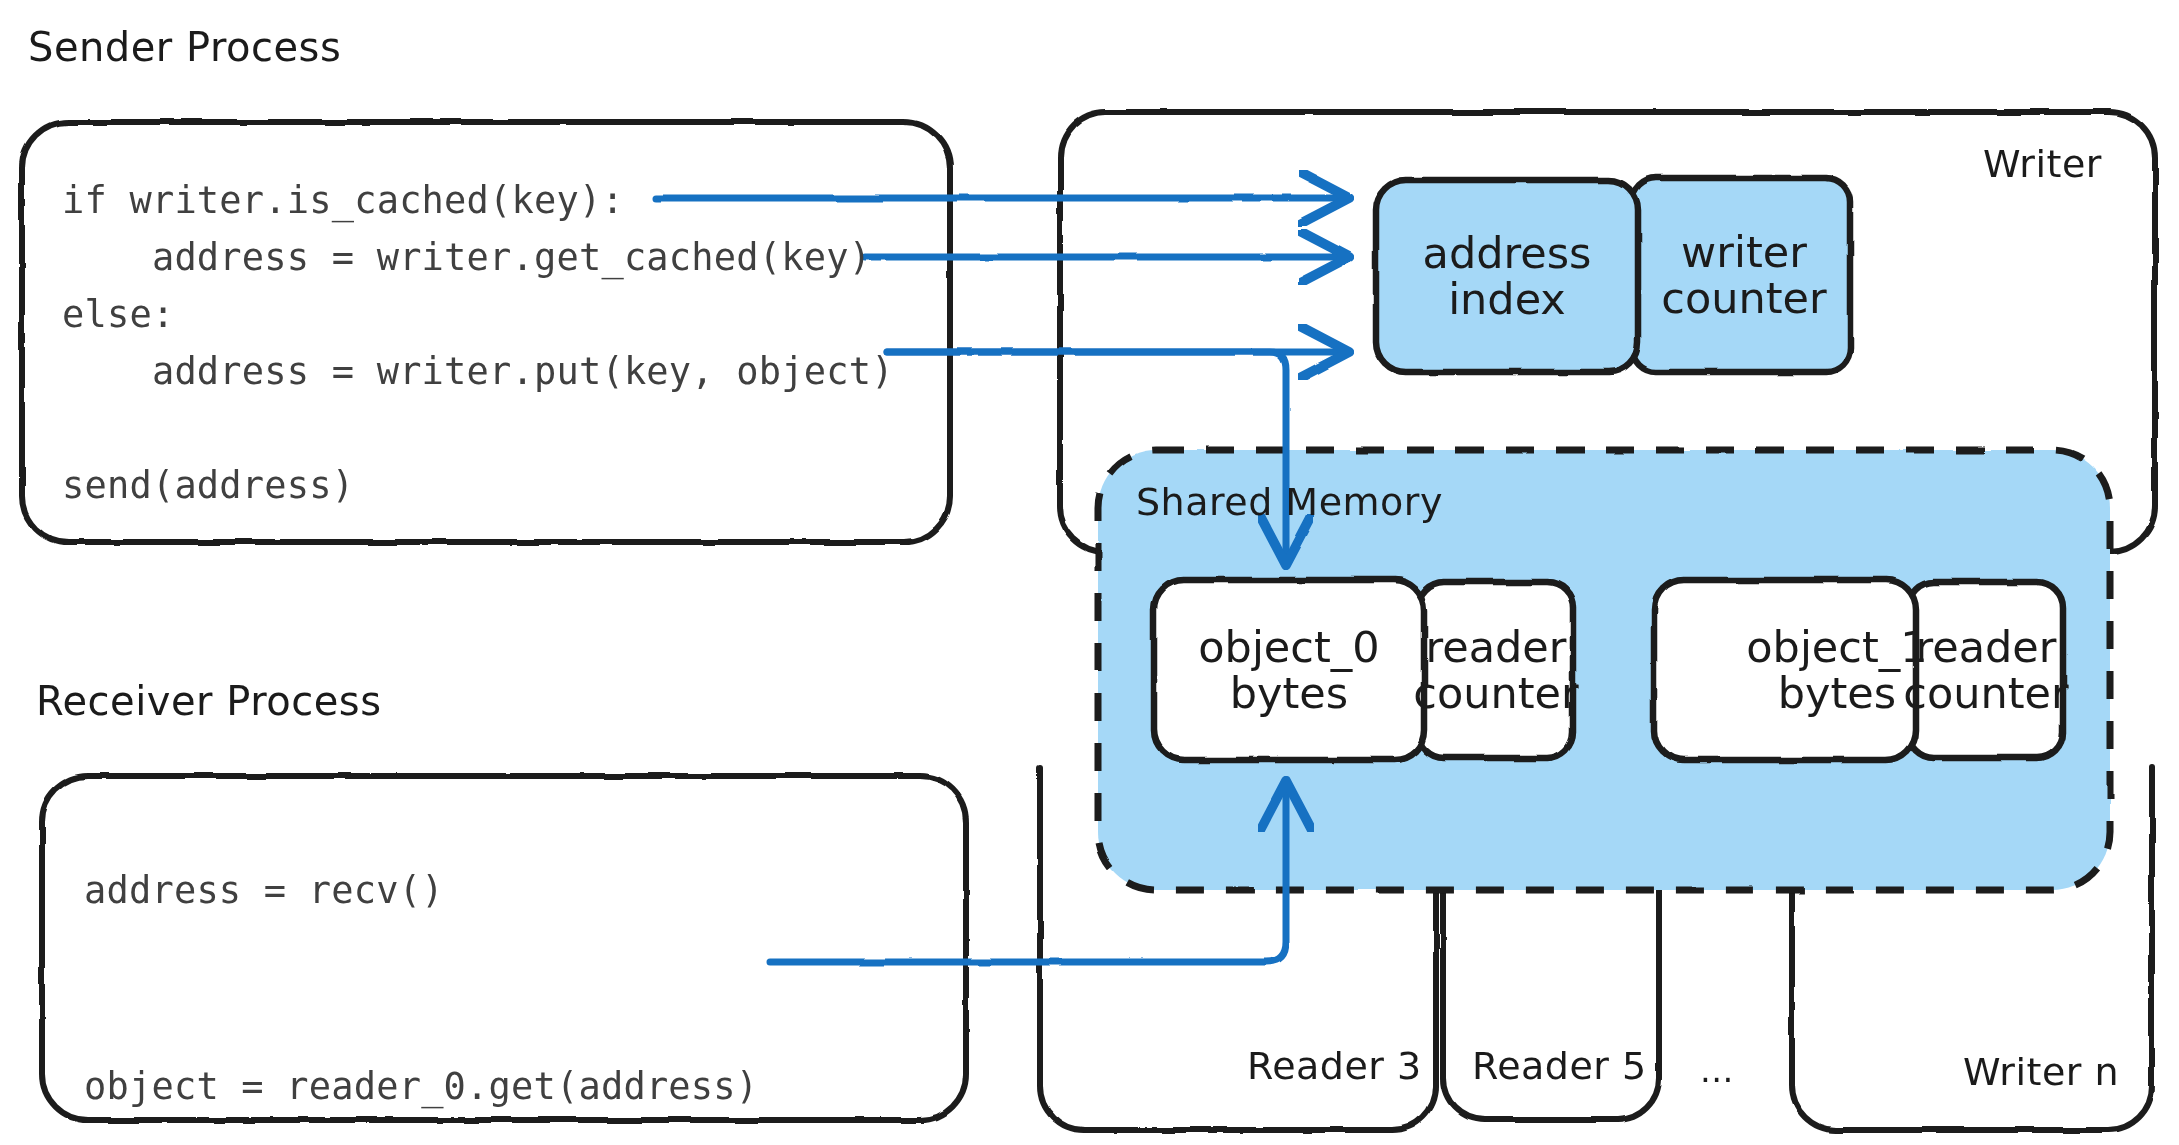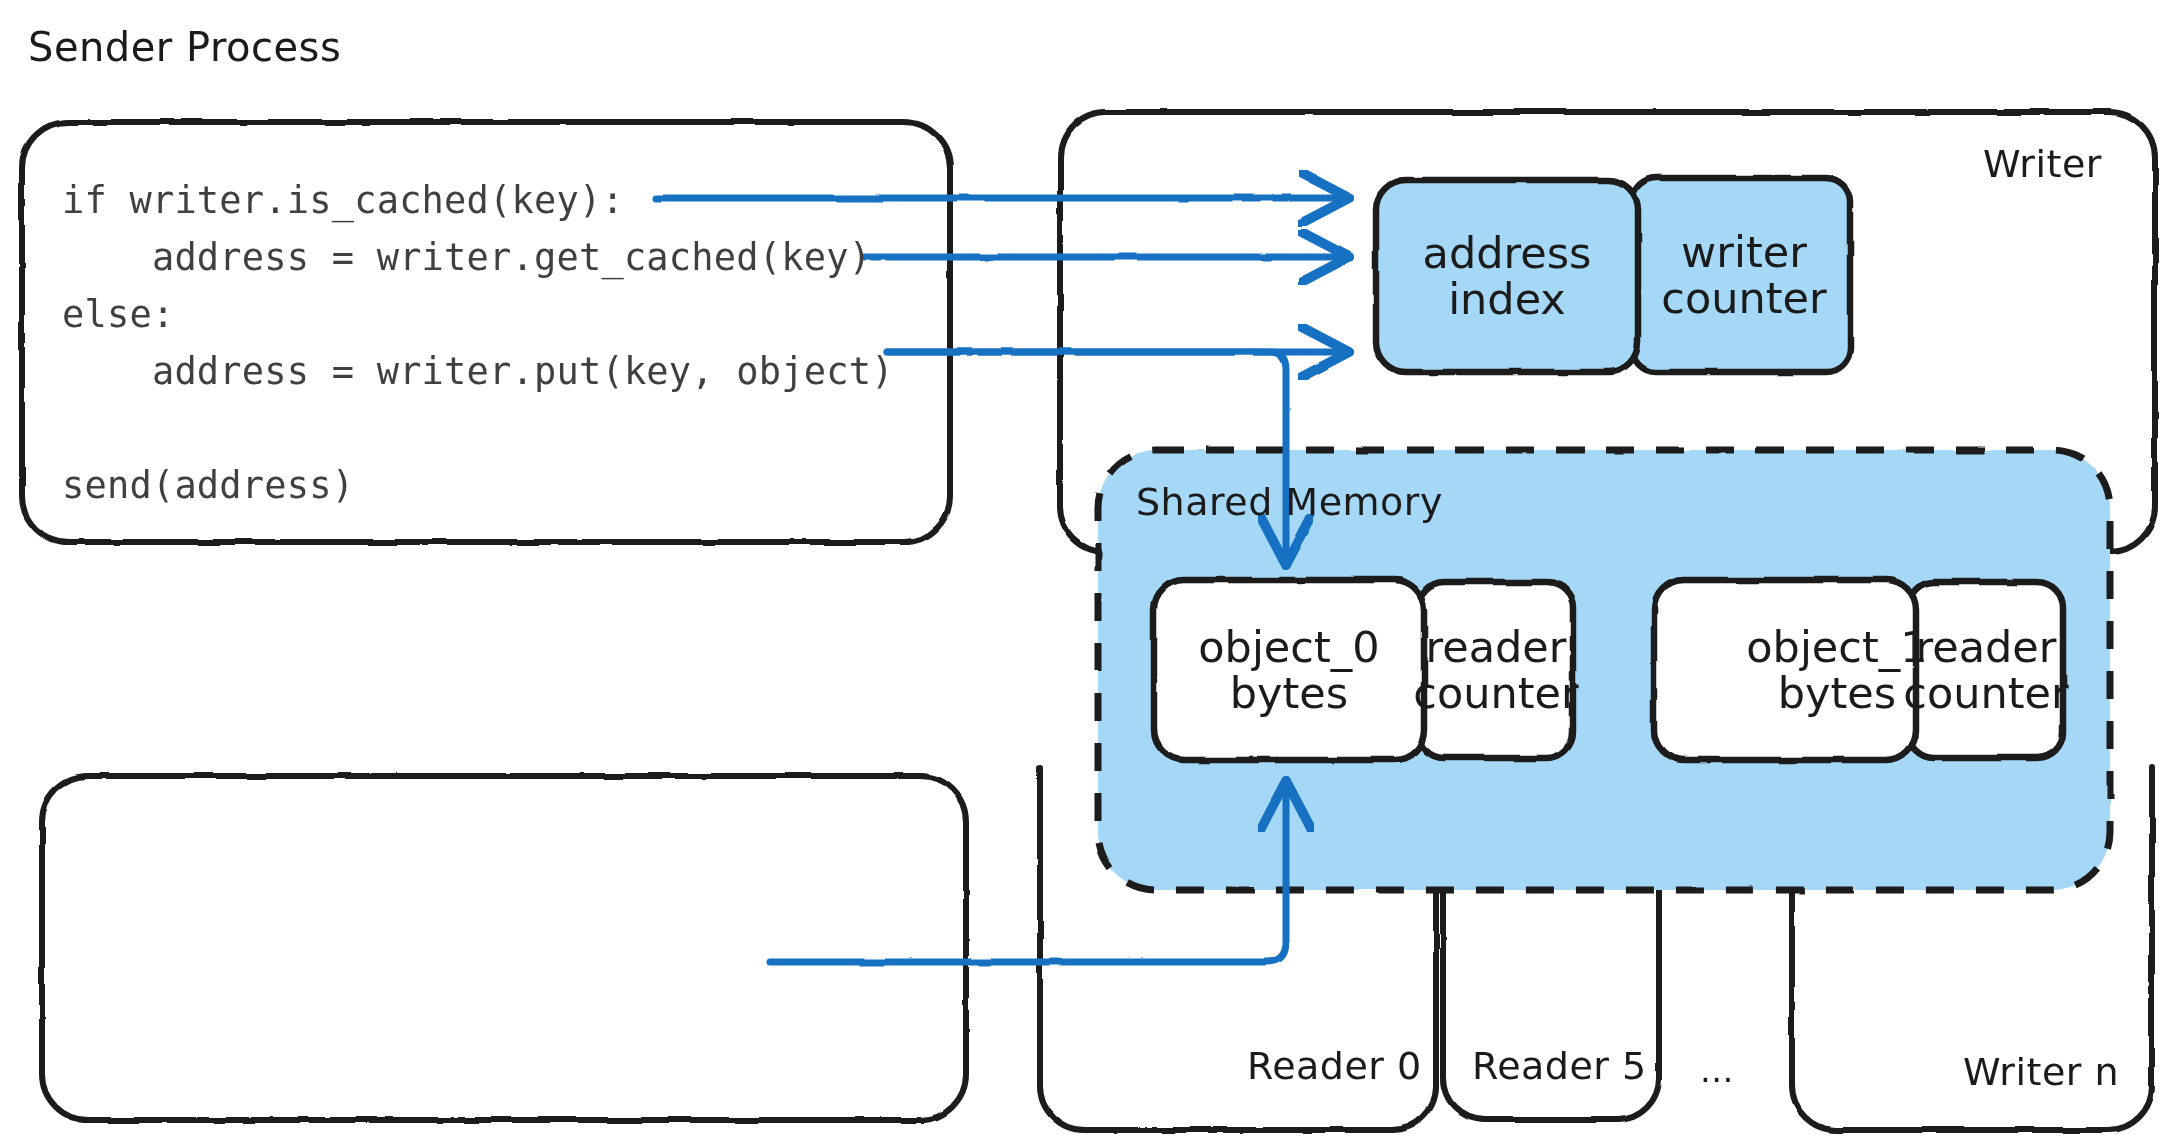--- a/index.html
+++ b/index.html
@@ -75,32 +75,36 @@
   </svg>
 
   <div class="lbl title" style="left:28px;top:24px;">Sender Process</div>
   <div class="code" style="left:62px;top:172px;">if writer.is_cached(key):
     address = writer.get_cached(key)
 else:
     address = writer.put(key, object)
 
 send(address)</div>
 
+  <div class="lbl title" style="left:36px;top:678px;">Receiver Process</div>
+  <div class="code" style="left:84px;top:842px;line-height:98px;">address = recv()
+
+object = reader_0.get(address)</div>
 
 
   <div class="lbl boxlbl" style="left:1983px;top:142px;">Writer</div>
 
   <div class="cell" style="left:1376px;top:180px;width:262px;height:192px;">address<br>index</div>
   <div class="cell" style="left:1638px;top:178px;width:212px;height:194px;">writer<br>counter</div>
 
   <div class="lbl boxlbl" style="left:1136px;top:480px;">Shared Memory</div>
 
   <div class="cell" style="left:1154px;top:580px;width:270px;height:180px;">object_0<br>bytes</div>
   <div class="cell" style="left:1420px;top:582px;width:152px;height:176px;">reader<br>counter</div>
   <div class="cell" style="left:1706px;top:580px;width:262px;height:180px;">object_1<br>bytes</div>
   <div class="cell" style="left:1910px;top:582px;width:152px;height:176px;">reader<br>counter</div>
 
-  <div class="lbl boxlbl" style="left:1247px;top:1044px;">Reader 0</div>
+  <div class="lbl boxlbl" style="left:1247px;top:1044px;">Reader 3</div>
   <div class="lbl boxlbl" style="left:1472px;top:1044px;">Reader 5</div>
   <div class="lbl boxlbl" style="left:1700px;top:1050px;font-size:34px;">...</div>
   <div class="lbl boxlbl" style="left:1963px;top:1050px;">Writer n</div>
 
 </div>
 
 </body></html>

